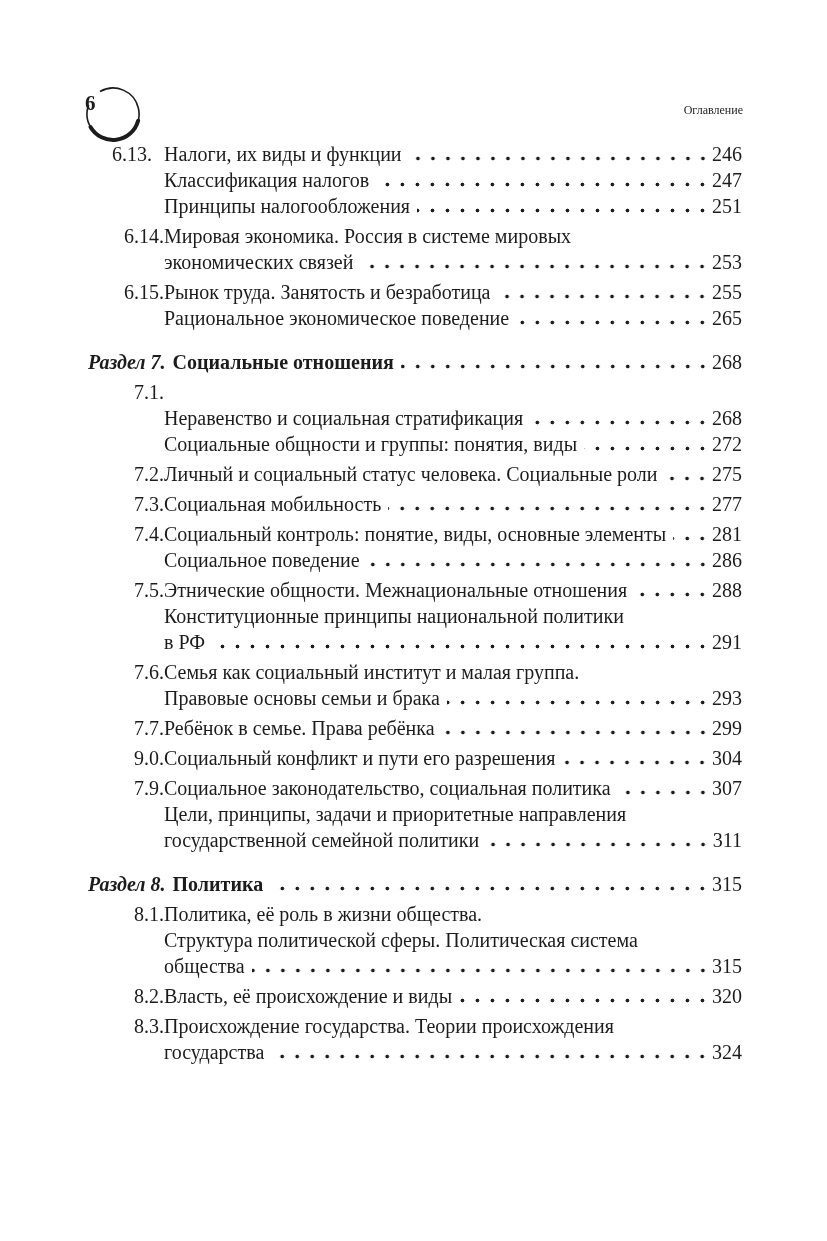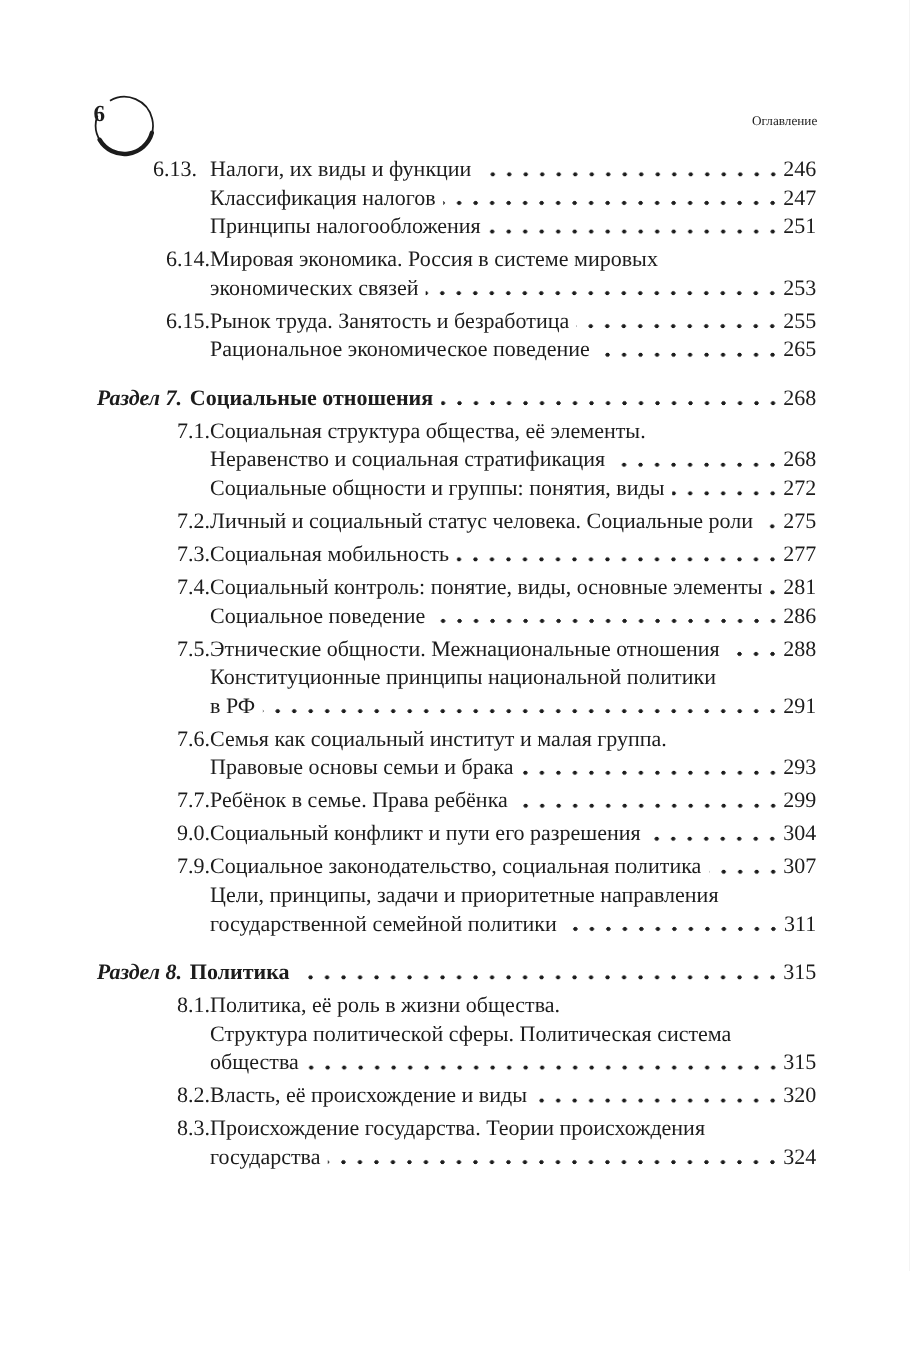--- a/index.html
+++ b/index.html
@@ -49,21 +49,20 @@
   .row {
     display: flex;
     align-items: baseline;
     white-space: nowrap;
     overflow: hidden;
   }
   .row.item { padding-left: 24px; }
   .num {
     flex: none;
     width: 52px;
-    margin-left: 27px;
   }
   .txt { flex: none; }
   .leader {
     flex: 1 1 0;
     min-width: 8px;
     align-self: stretch;
     margin-left: 7px;
     background-image: radial-gradient(circle, #1c1c1c 1.7px, rgba(0,0,0,0) 2.15px);
     background-size: 15px 5px;
     background-repeat: repeat-x;
@@ -136,21 +135,20 @@
     <span class="pg">265</span>
   </div>
       <div class="row section g-sec">
     <span class="prefix">Раздел 7.</span>
     <span class="title">Социальные отношения</span>
     <span class="leader"></span>
     <span class="pg">268</span>
   </div>
       <div class="row item g-item">
     <span class="num">7.1.</span>
-    <span class="txt">Социальная структура общества, её элементы.</span>
 
   </div>
       <div class="row item">
     <span class="num"></span>
     <span class="txt">Неравенство и социальная стратификация</span>
     <span class="leader"></span>
     <span class="pg">268</span>
   </div>
       <div class="row item">
     <span class="num"></span>

